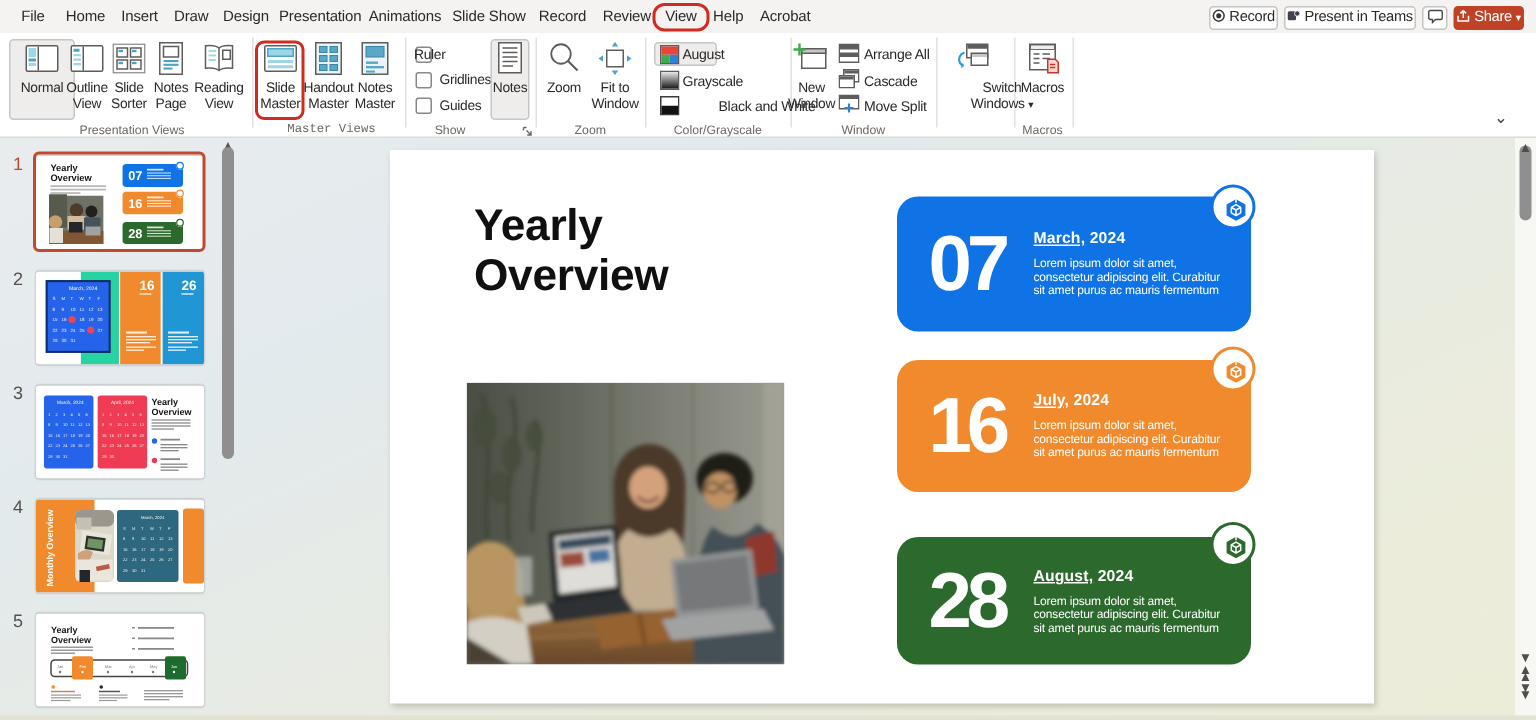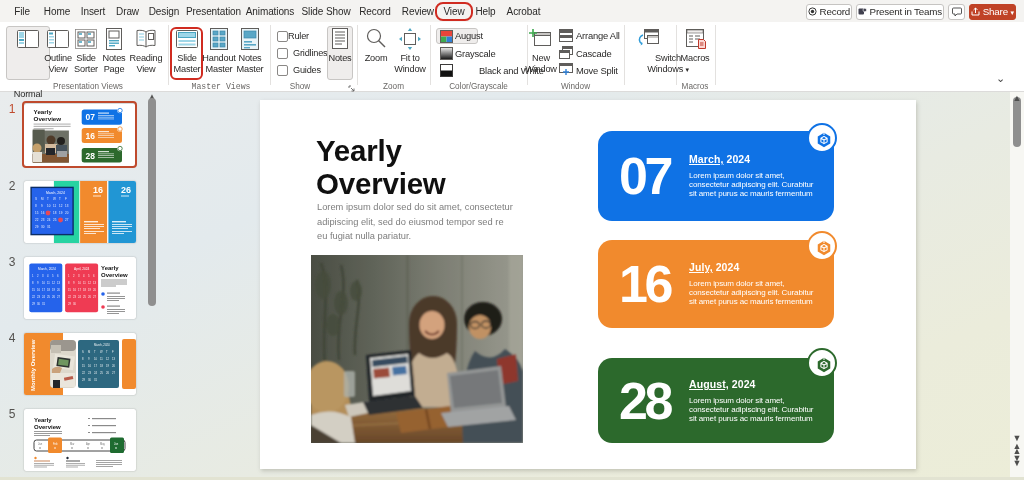--- a/index.html
+++ b/index.html
@@ -277,32 +277,32 @@
           <line x1="5" y1="12" x2="9" y2="12"></line>
           <line x1="11" y1="12" x2="16" y2="12"></line>
           <line x1="5" y1="15" x2="9" y2="15"></line>
         </g>
         <path d="M14.5 12.5h5l2 2v7h-7z" fill="#fbd8d4" stroke="#c0392b"></path>
         <line x1="16" y1="16" x2="19.5" y2="16" stroke="#c0392b"></line>
         <line x1="16" y1="18" x2="19.5" y2="18" stroke="#c0392b"></line>
       </svg>
   </div>
 
-  <div class="biglabel" style="left:6px;top:31px;width:44px;margin-top:36px;">Normal</div>
+  <div class="biglabel" style="left:6px;top:31px;width:44px;">Normal</div>
   <div class="biglabel" style="left:40px;top:31px;width:36px;">Outline<br>View</div>
   <div class="biglabel" style="left:70px;top:31px;width:32px;">Slide<br>Sorter</div>
   <div class="biglabel" style="left:98px;top:31px;width:32px;">Notes<br>Page</div>
   <div class="biglabel" style="left:124px;top:31px;width:44px;">Reading<br>View</div>
   <div class="biglabel" style="left:172px;top:31px;width:30px;">Slide<br>Master</div>
   <div class="biglabel" style="left:196px;top:31px;width:46px;">Handout<br>Master</div>
   <div class="biglabel" style="left:231px;top:31px;width:38px;">Notes<br>Master</div>
   <div id="slidemasterbox"></div>
 
   <div class="check" style="left:277px;top:9px;"></div>
-    <div class="cklabel" style="left:276px;top:9px;margin-left:12px;">Ruler</div>
+    <div class="cklabel" style="left:276px;top:9px;">Ruler</div>
   <div class="check" style="left:277px;top:26px;"></div>
     <div class="cklabel" style="left:293px;top:26px;">Gridlines</div>
   <div class="check" style="left:277px;top:43px;"></div>
     <div class="cklabel" style="left:293px;top:43px;">Guides</div>
 
   <div style="position:absolute;left:327px;top:4px;width:26px;height:54px;background:#efedec;border:1px solid #c8c6c4;border-radius:3px;"></div>
   <div class="biglabel" style="left:325px;top:31px;width:30px;">Notes</div>
   <div style="position:absolute;left:348px;top:57px;width:8px;height:8px;"><svg width="8" height="8" viewBox="0 0 8 8">
         <path d="M1 1h2M1 1v2M3 3l3 3M6 3.5V6H3.5" stroke="#666" stroke-width="0.9" fill="none"></path>
       </svg></div>
@@ -646,21 +646,20 @@
             <rect x="72" y="55" width="26" height="0.9"></rect>
             <rect x="72" y="57" width="17" height="0.9"></rect>
           </g>
       </svg>
     </div>
     <div id="selbox"></div>
   </div>
   <div id="pthumb"></div>
   <div id="canvas">
     <div id="slidetitle">Yearly<br>Overview</div>
-    <div id="slidepara">Lorem ipsum dolor sed do sit amet, consectetur<br>adipiscing elit, sed do eiusmod tempor sed re<br>eu fugiat nulla pariatur.</div>
     <div id="photo">
       <svg width="212" height="188" viewBox="0 0 212 188">
         <defs>
           <linearGradient id="wall" x1="0" y1="0" x2="1" y2="0">
             <stop offset="0" stop-color="#4d5147"></stop>
               <stop offset="0.3" stop-color="#666a5f"></stop>
               <stop offset="0.6" stop-color="#84867b"></stop>
               <stop offset="0.85" stop-color="#9a9b90"></stop>
               <stop offset="1" stop-color="#a6a79c"></stop>
           </linearGradient>

